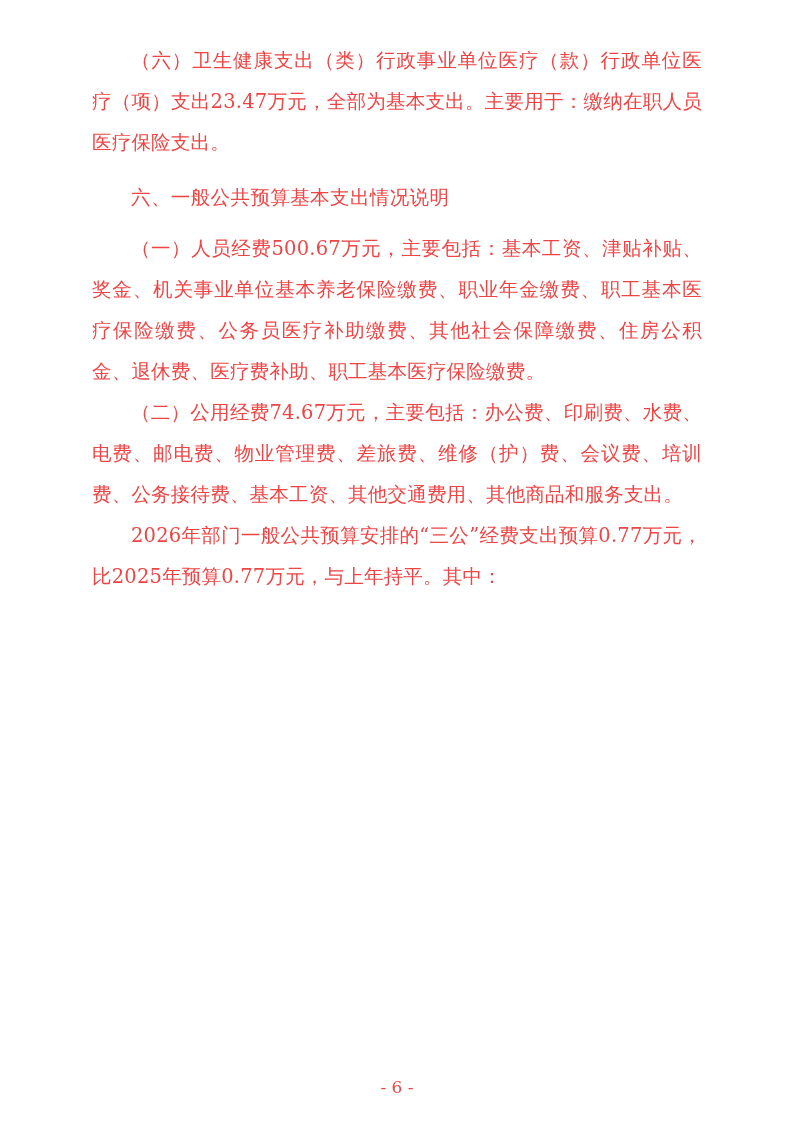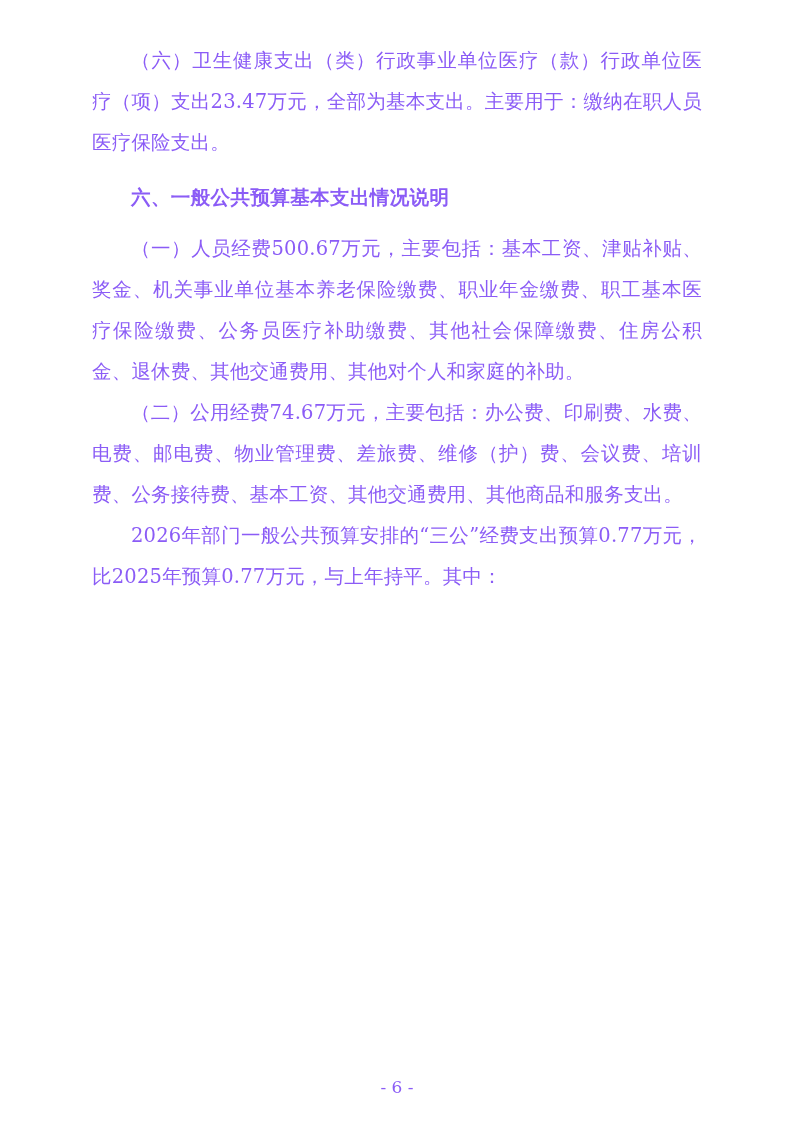--- a/index.html
+++ b/index.html
@@ -8,36 +8,36 @@
     background: #ffffff;
   }
   .page {
     position: relative;
     width: 794px;
     height: 1123px;
     background: #ffffff;
     box-sizing: border-box;
     padding: 40px 92px 0 92px;
     font-family: "DejaVu Serif", "Liberation Serif", serif;
-    color: #8b5cf6;
+    color: #ef4444;
     overflow: hidden;
   }
   .body-text {
     font-size: 19.5px;
     line-height: 41px;
     text-align: justify;
     text-justify: inter-ideograph;
     text-indent: 2em;
     margin: 0 0 0 0;
     letter-spacing: 0.2px;
   }
   .section-heading {
     font-size: 19.5px;
     line-height: 41px;
-    font-weight: bold;
+    font-weight: normal;
     text-indent: 2em;
     margin: 14px 0 10px 0;
     letter-spacing: 0.4px;
   }
   .gap-before {
     margin-top: 12px;
   }
   .page-number {
     position: absolute;
     bottom: 26px;
@@ -53,21 +53,21 @@
 
 <div class="page">
 
   <p class="body-text">（六）卫生健康支出（类）行政事业单位医疗（款）行政单位医疗（项）支出23.47万元，全部为基本支出。主要用于：缴纳在职人员医疗保险支出。</p>
 
 
 
   <h2 class="section-heading">六、一般公共预算基本支出情况说明</h2>
 
 
-  <p class="body-text">（一）人员经费500.67万元，主要包括：基本工资、津贴补贴、奖金、机关事业单位基本养老保险缴费、职业年金缴费、职工基本医疗保险缴费、公务员医疗补助缴费、其他社会保障缴费、住房公积金、退休费、其他交通费用、其他对个人和家庭的补助。</p>
+  <p class="body-text">（一）人员经费500.67万元，主要包括：基本工资、津贴补贴、奖金、机关事业单位基本养老保险缴费、职业年金缴费、职工基本医疗保险缴费、公务员医疗补助缴费、其他社会保障缴费、住房公积金、退休费、医疗费补助、职工基本医疗保险缴费。</p>
 
   <p class="body-text">（二）公用经费74.67万元，主要包括：办公费、印刷费、水费、电费、邮电费、物业管理费、差旅费、维修（护）费、会议费、培训费、公务接待费、基本工资、其他交通费用、其他商品和服务支出。</p>
 
 
   <p class="body-text">2026年部门一般公共预算安排的“三公”经费支出预算0.77万元，比2025年预算0.77万元，与上年持平。其中：</p>
 
   <div class="page-number">- 6 -</div>
 
 </div>
 

